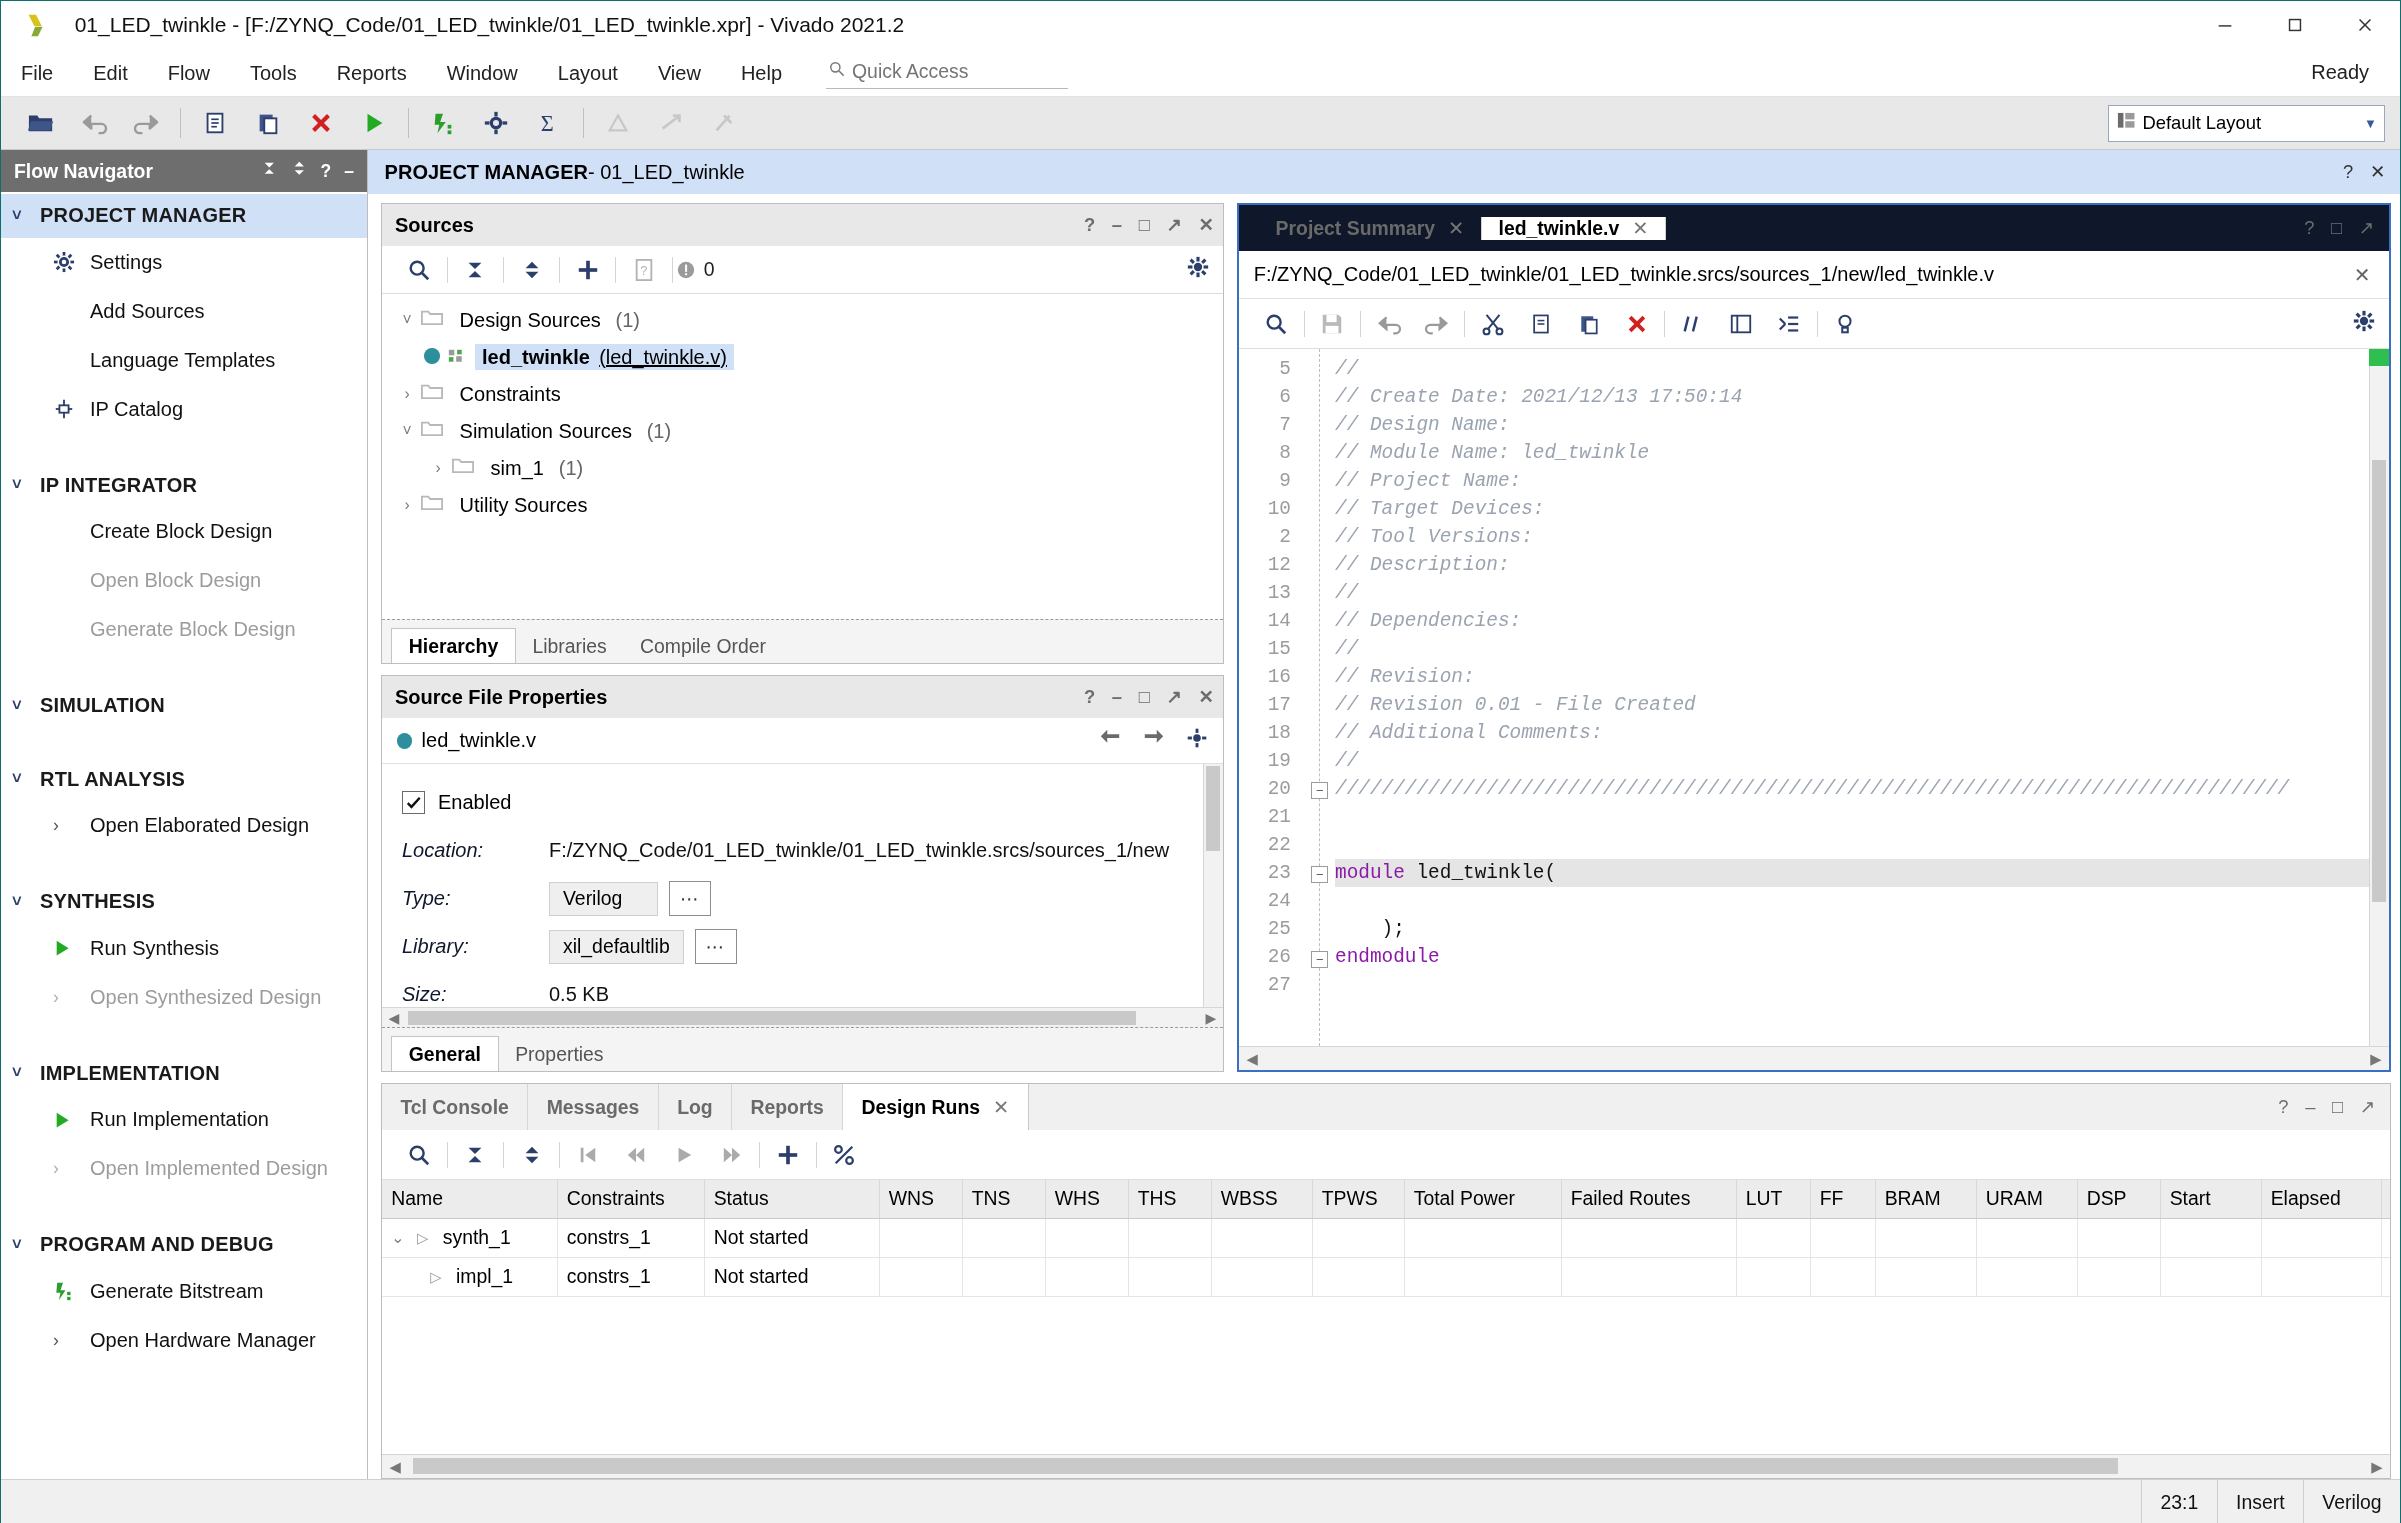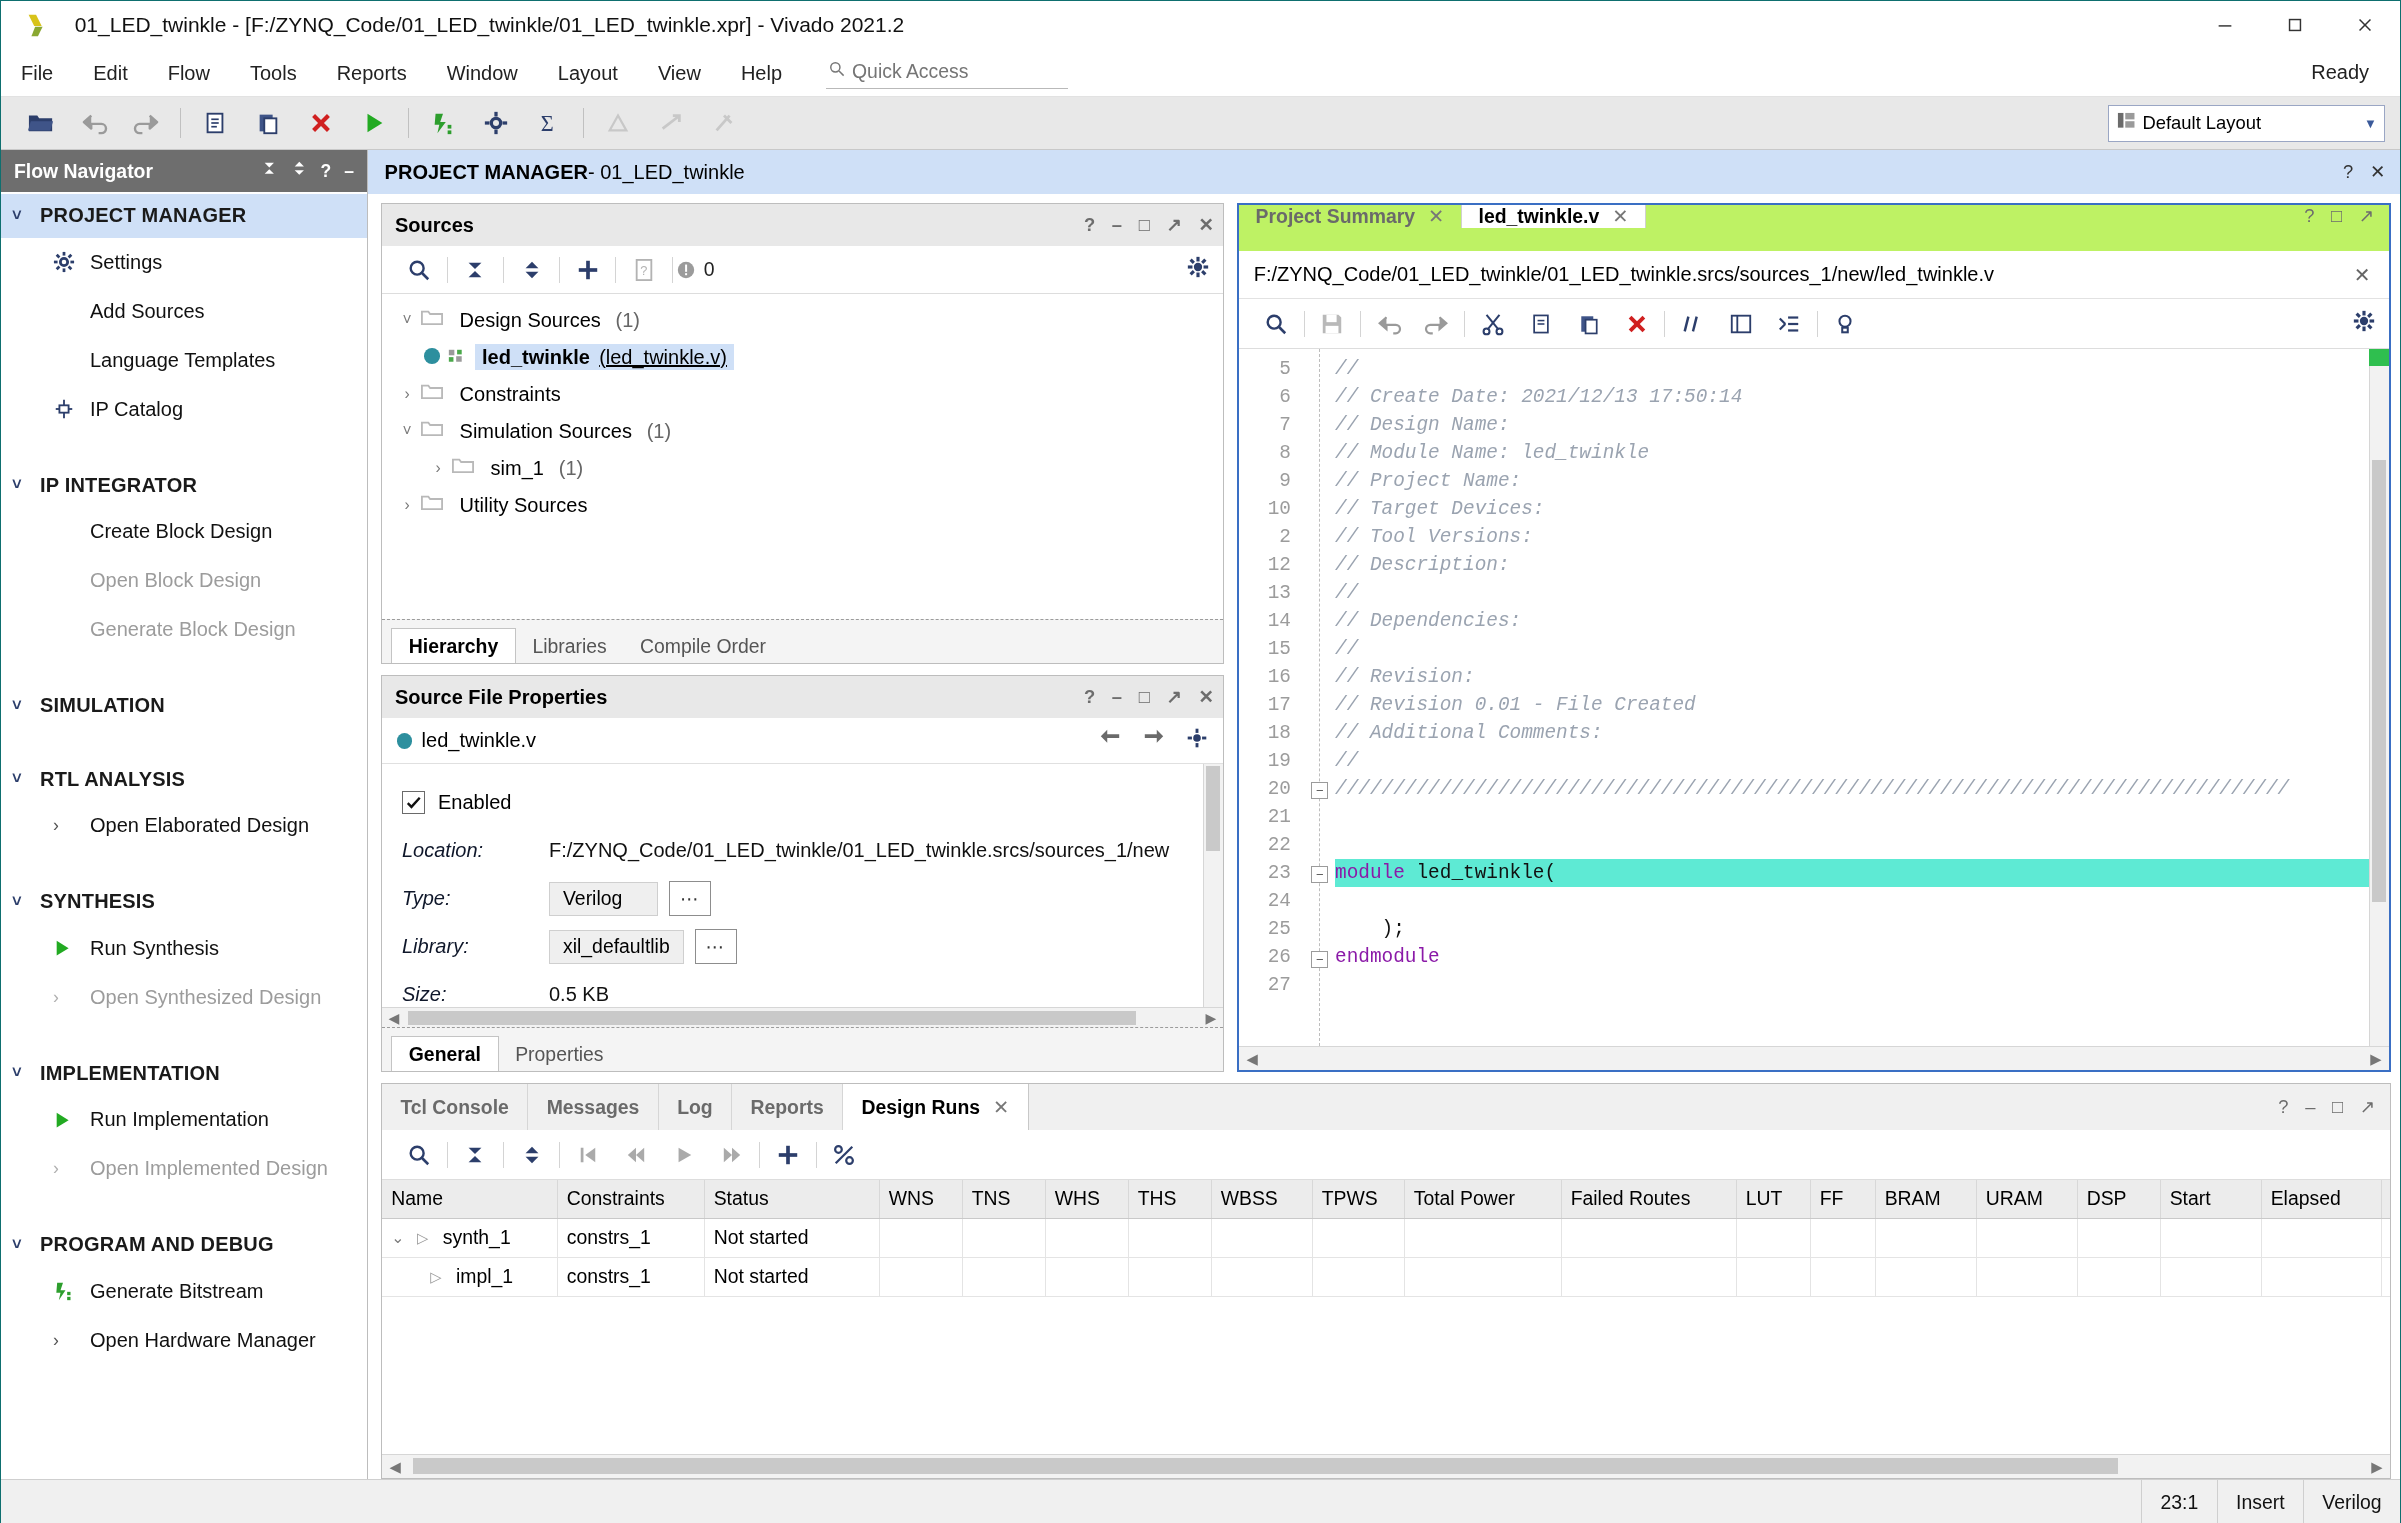--- a/index.html
+++ b/index.html
@@ -141,22 +141,22 @@
                      background:#c9c9c9; }
   .hscroll { height: 20px; background:#f2f2f2; border-top:0.9px solid #d6d6d6;
              display:flex; align-items:center; flex:0 0 20px; position:relative; }
   .hscroll .thumbh { position:absolute; left: 26px; height: 14.7px; width: 728px;
                      background:#c9c9c9; top:2.8px; }
   .harrow { width:24px; text-align:center; color:#777; font-size:14px; }
 
   
   .editor { flex:1 1 auto; display:flex; flex-direction:column; min-width:0;
             border:2.8px solid #3a6fc4; background:#fff; }
-  .ed-tabs { height: 46px; background:#bef264; display:flex; align-items:flex-start;
-             flex:0 0 46px; }
+  .ed-tabs { height: 46px; background:#0f172a; display:flex; align-items:center;
+             flex:0 0 46px;padding-left:20px; }
   .ed-tab { display:flex; align-items:center; gap:13px; padding: 0 16.6px;
             font-size:19.4px; color:#6a6a6a; font-weight:bold;
             border-right:0.9px solid #d0d0d0; }
   .ed-tab.active { background:#fff; color:#000; }
   .ed-tab .xx { color:#777; font-size:19.4px; font-weight:normal; }
   .ed-ctrls { margin-left:auto; display:flex; align-items:center; gap:16.6px;
               padding-right:14.7px; color:#6d6d6d; font-size:18.4px; }
   .ed-path { height: 48px; display:flex; align-items:center; padding-left: 14.7px;
              font-size:20px; border-bottom:0.9px solid #e2e2e2; flex:0 0 48px; }
   .ed-path .closeP { margin-left:auto; padding-right: 18.4px; color:#666; }
@@ -168,21 +168,21 @@
             font-family:"Liberation Mono", monospace; font-size:19.4px; color:#9c9c9c; }
   .foldcol { width: 31px; flex:0 0 31px; padding-top:5.5px; position:relative; }
   .foldcol .dashline { position:absolute; left: 14.7px; top: 0; bottom: 0;
                        border-left: 1.8px dashed #bdbdbd; }
   .codearea { flex:1 1 auto; padding-top:5.5px; font-family:"Liberation Mono", monospace;
               font-size:19.4px; position:relative; overflow:hidden; }
   .ln { height: 28px; line-height: 28px; white-space:pre; }
   .cmt { color:#9aa3b0; font-style: italic; }
   .kw { color:#8b1aa8; }
   .plain { color:#111; }
-  .hl { background:#5eead4; }
+  .hl { background:#e5e5e5; }
   .gln { height:28px; line-height:28px; padding-right: 13px; }
   .foldbox { position:absolute; left: 7.4px; width:16.6px; height:16.6px;
              border:0.9px solid #9b9b9b; background:#fff; display:flex;
              align-items:center; justify-content:center; font-size:13px;
              color:#555; line-height:1; }
   .ed-vscroll { position:absolute; right:0; top:0; width: 20px; height:100%;
                 background:#f2f2f2; border-left:0.9px solid #d6d6d6; }
   .ed-vscroll .tv { position:absolute; top: 111px; left:1.8px; width:14.7px; height:442px;
                     background:#c9c9c9; }
   .ed-mark { position:absolute; right: 0; top: 0; width:20px; height: 16.6px;

